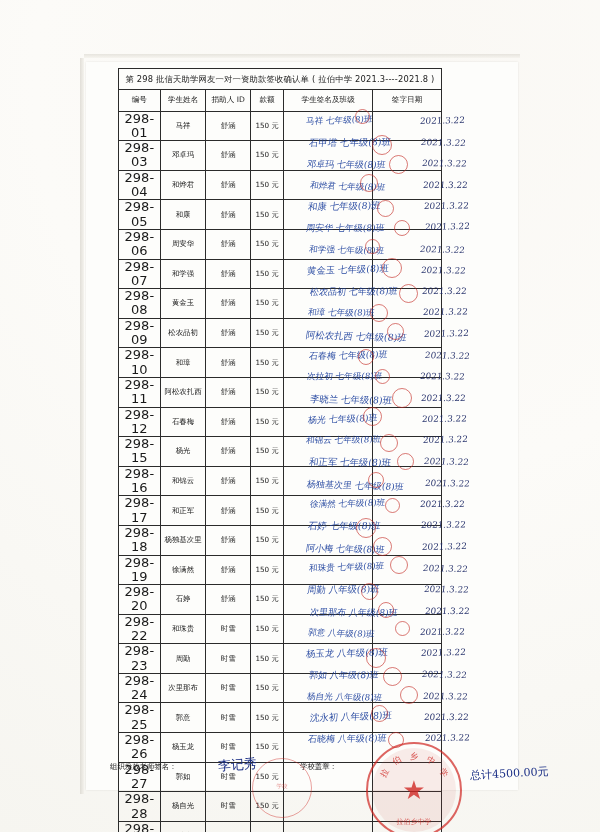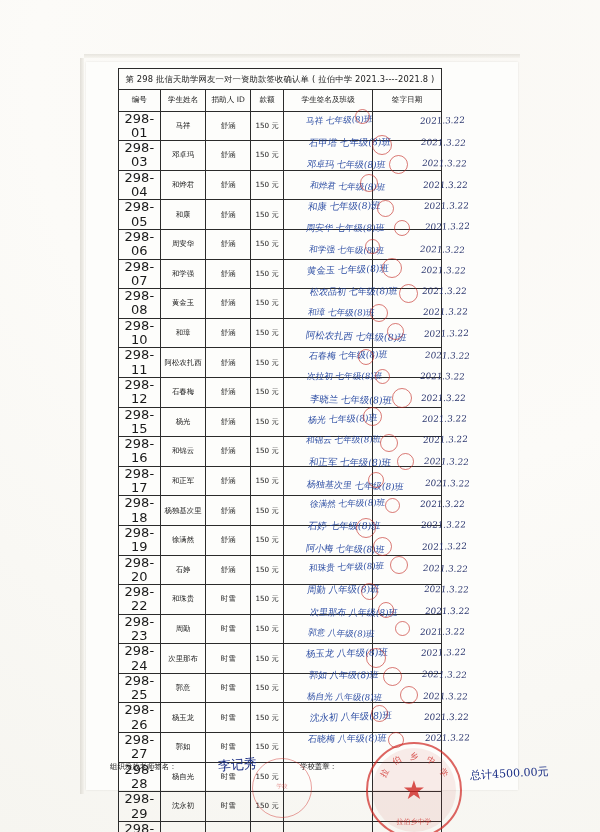--- a/index.html
+++ b/index.html
@@ -277,20 +277,28 @@
         <td class="c-no no-txt">298-07</td>
         <td class="c-name">和学强</td>
         <td class="c-donor">舒涵</td>
         <td class="c-amt"><span class="amt-txt">150 元</span></td>
         <td class="c-sign"></td>
         <td class="c-date"></td>
       </tr>
       <tr>
         <td class="c-no no-txt">298-08</td>
         <td class="c-name">黄金玉</td>
+        <td class="c-donor">舒涵</td>
+        <td class="c-amt"><span class="amt-txt">150 元</span></td>
+        <td class="c-sign"></td>
+        <td class="c-date"></td>
+      </tr>
+      <tr>
+        <td class="c-no no-txt">298-09</td>
+        <td class="c-name">松农品初</td>
         <td class="c-donor">舒涵</td>
         <td class="c-amt"><span class="amt-txt">150 元</span></td>
         <td class="c-sign"></td>
         <td class="c-date"></td>
       </tr>
       <tr>
         <td class="c-no no-txt">298-10</td>
         <td class="c-name">和璋</td>
         <td class="c-donor">舒涵</td>
         <td class="c-amt"><span class="amt-txt">150 元</span></td>

